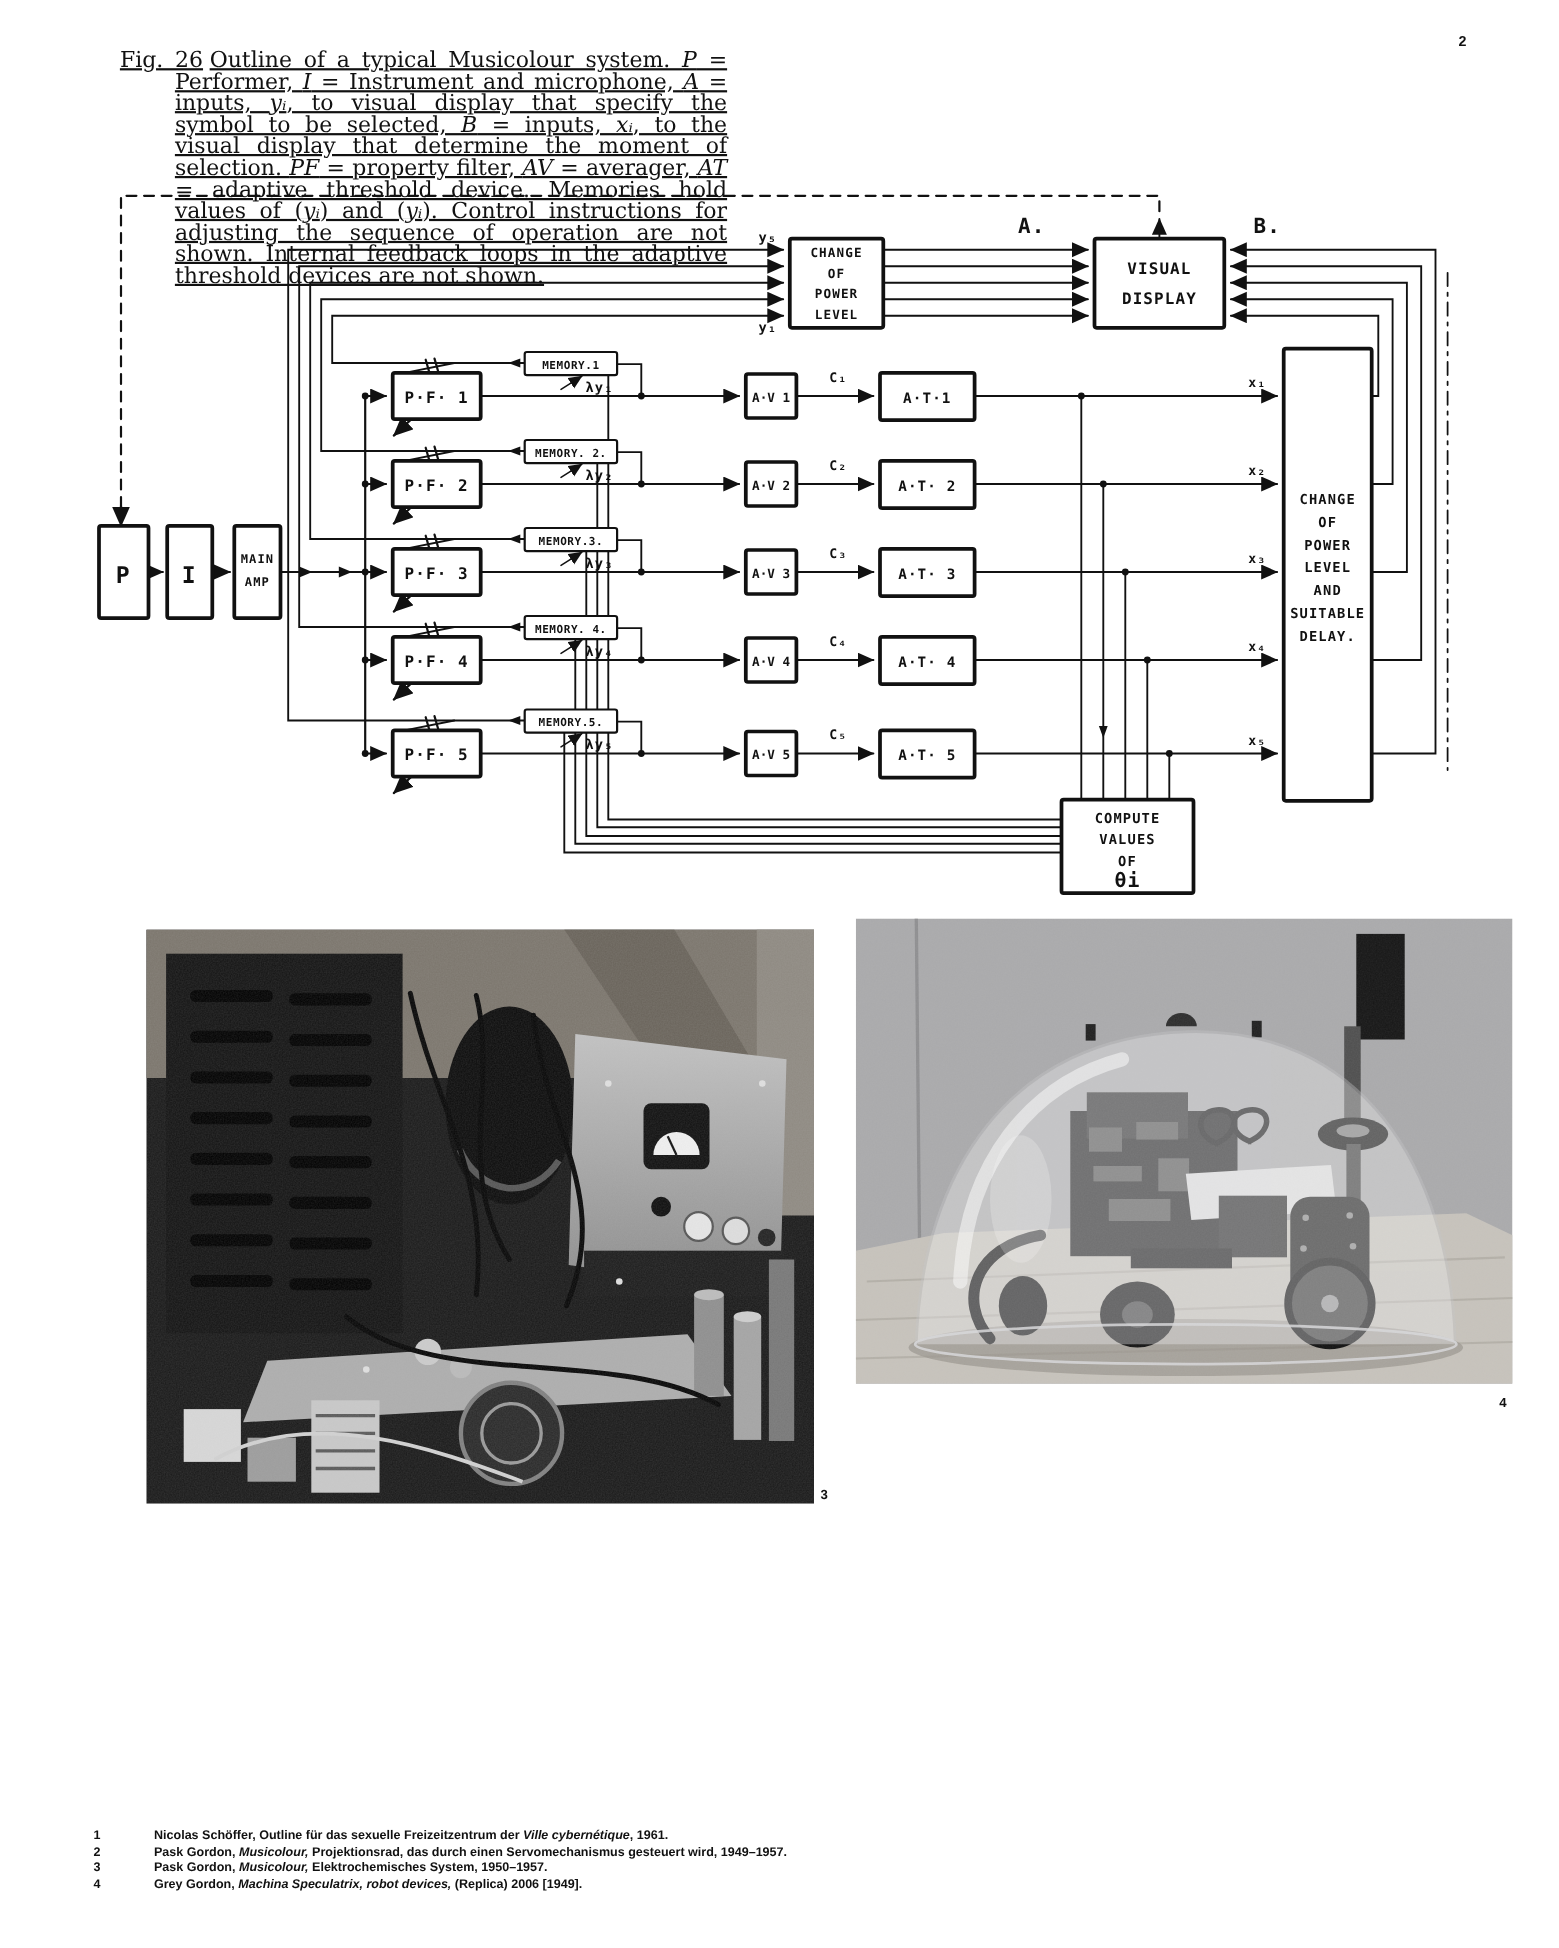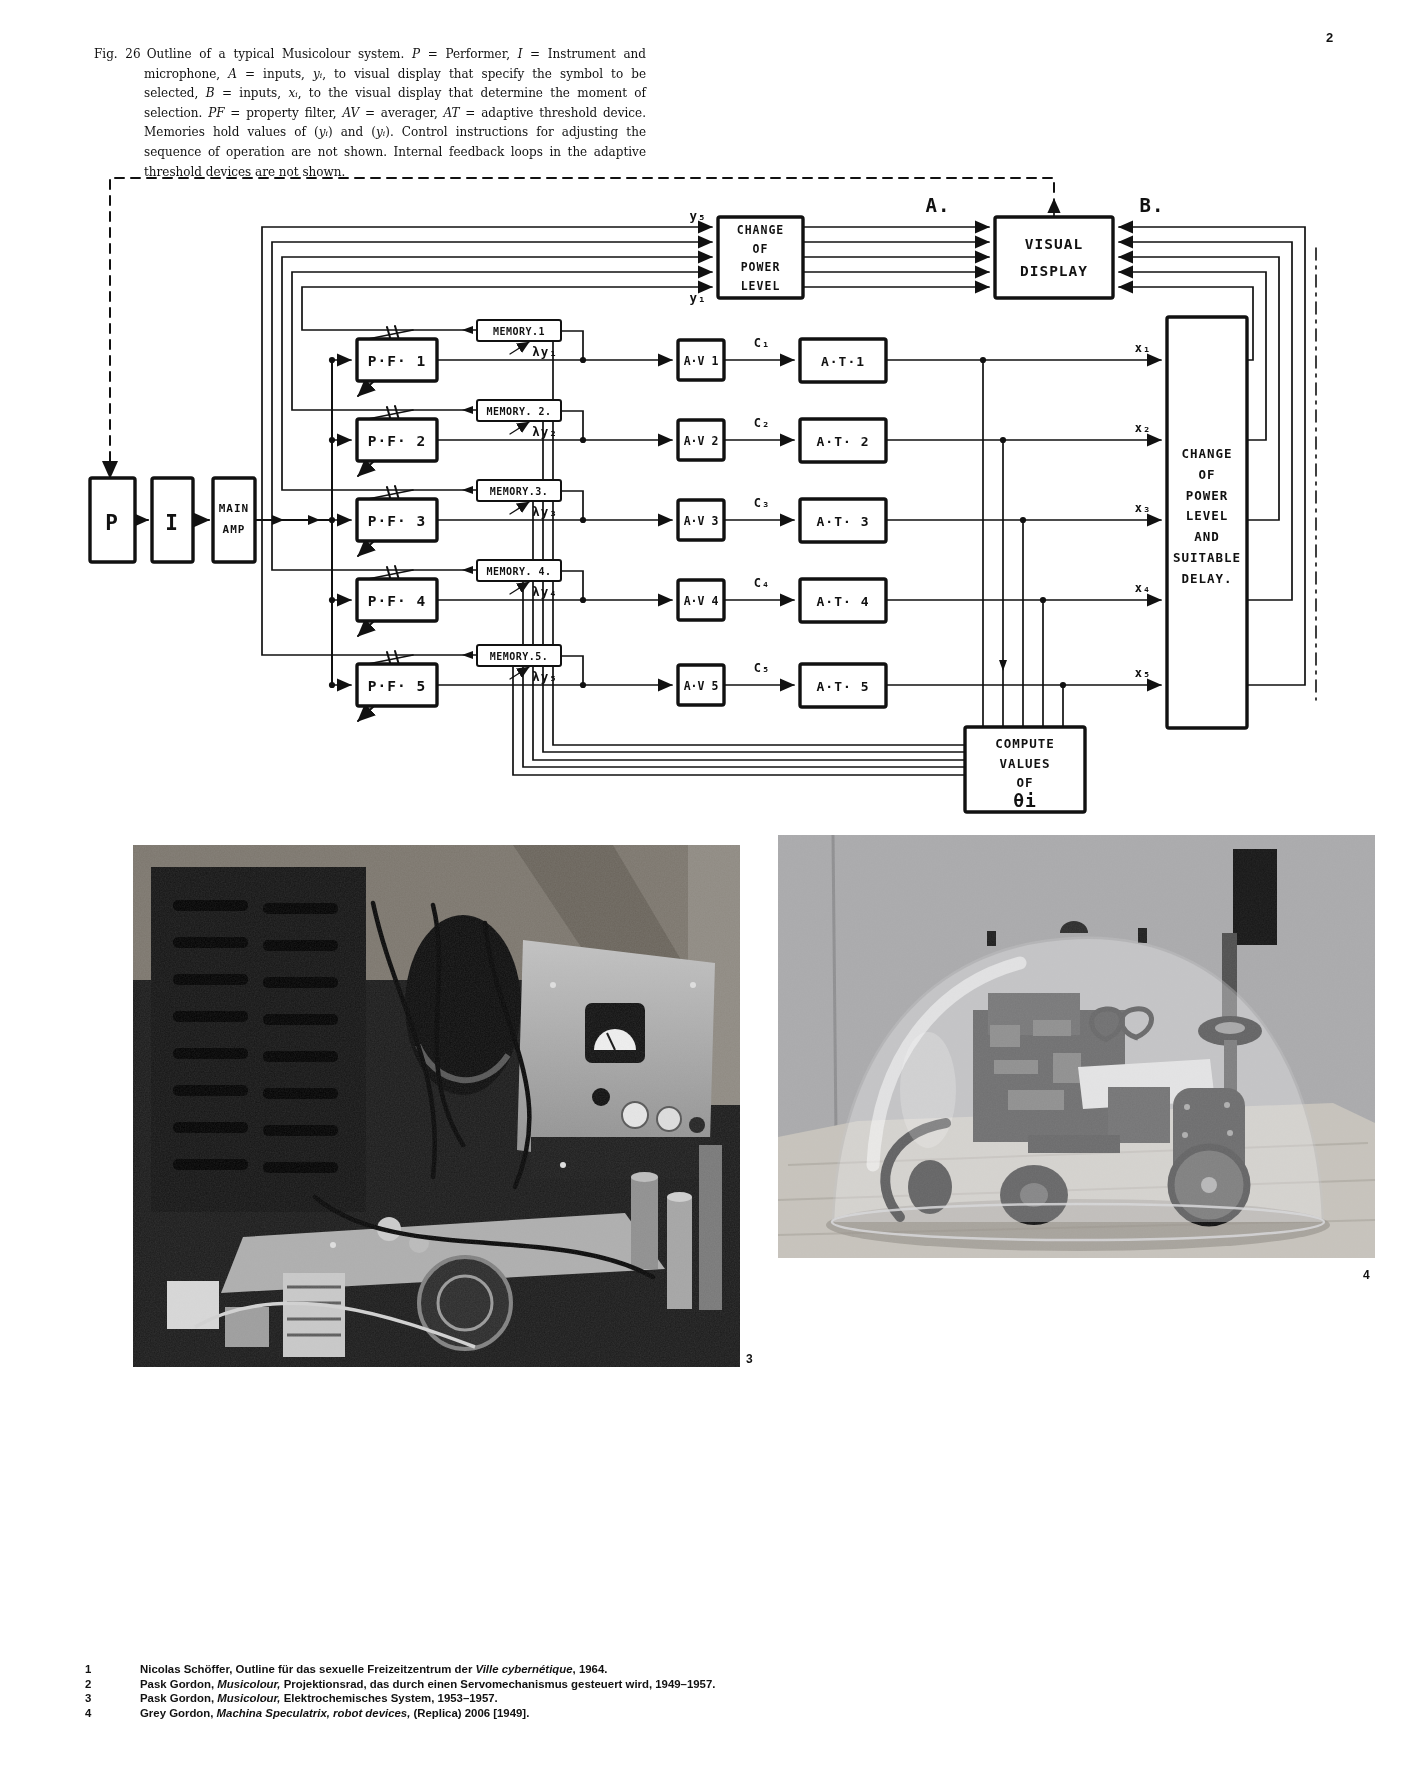--- a/index.html
+++ b/index.html
@@ -1,21 +1,21 @@
 <!DOCTYPE html>
 <html><head>
 <meta charset="utf-8">
 <style>
   html,body{margin:0;padding:0;background:#e8e8e8;}
   .page{position:relative;width:1417px;height:1771px;background:#ffffff;overflow:hidden;
         font-family:"Liberation Sans",sans-serif;color:#111;}
   .pgnum{position:absolute;left:1326px;top:30px;font-size:13px;font-weight:bold;}
-  .caption{position:absolute;left:94px;top:45px;width:502px;
-           font-family:"DejaVu Serif",serif;font-size:12px;line-height:19.6px;
-           text-align:justify;padding-left:50px;text-indent:-50px;}
+  .caption{position:absolute;left:109px;top:45px;width:502px;
+           font-family:"DejaVu Serif",serif;font-size:20px;line-height:19.6px;
+           text-align:justify;padding-left:50px;text-indent:-50px;text-decoration:underline;}
   .caption .figlabel{padding-right:6px;}
   .caption i{font-style:italic;}
   #diagram{position:absolute;left:0;top:0;width:1417px;height:850px;
            font-family:"DejaVu Sans Mono",monospace;font-weight:700;letter-spacing:1px;}
   figure{margin:0;padding:0;position:absolute;}
   #photo3fig{left:133px;top:845px;width:607px;height:522px;}
   #photo4fig{left:778px;top:835px;width:597px;height:423px;}
   #photo3fig svg,#photo4fig svg{display:block;width:100%;height:100%;}
   .fmk{position:absolute;font-size:12px;font-weight:bold;}
   #marker3{left:746px;top:1352px;}
@@ -408,28 +408,28 @@
       <ellipse cx="150" cy="255" rx="28" ry="58" fill="#ffffff" opacity="0.22"></ellipse>
       <ellipse cx="300" cy="387" rx="246" ry="18" fill="none" stroke="#d8d8da" stroke-width="2.5" opacity="0.85"></ellipse>
       <rect width="597" height="423" filter="url(#g2)" opacity="0.5"></rect>
     </svg>
   </figure>
   <span id="marker4" class="fmk">4</span>
 
   <div id="footnotes">
       <div class="fnrow">
         <span class="fnnum">1</span>
-        <span class="fntext"><span>Nicolas Schöffer, Outline für das sexuelle Freizeitzentrum der </span><i>Ville cybernétique</i><span>, 1964.</span></span>
+        <span class="fntext"><span>Nicolas Schöffer, Outline für das sexuelle Freizeitzentrum der </span><i>Ville cybernétique</i><span>, 1961.</span></span>
       </div>
       <div class="fnrow">
         <span class="fnnum">2</span>
         <span class="fntext"><span>Pask Gordon, </span><i>Musicolour,</i><span> Projektionsrad, das durch einen Servomechanismus gesteuert wird, 1949–1957.</span></span>
       </div>
       <div class="fnrow">
         <span class="fnnum">3</span>
-        <span class="fntext"><span>Pask Gordon, </span><i>Musicolour,</i><span> Elektrochemisches System, 1953–1957.</span></span>
+        <span class="fntext"><span>Pask Gordon, </span><i>Musicolour,</i><span> Elektrochemisches System, 1950–1957.</span></span>
       </div>
       <div class="fnrow">
         <span class="fnnum">4</span>
         <span class="fntext"><span>Grey Gordon, </span><i>Machina Speculatrix, robot devices,</i><span> (Replica) 2006 [1949].</span></span>
       </div>
     </div>
 </div>
 
 </body></html>

